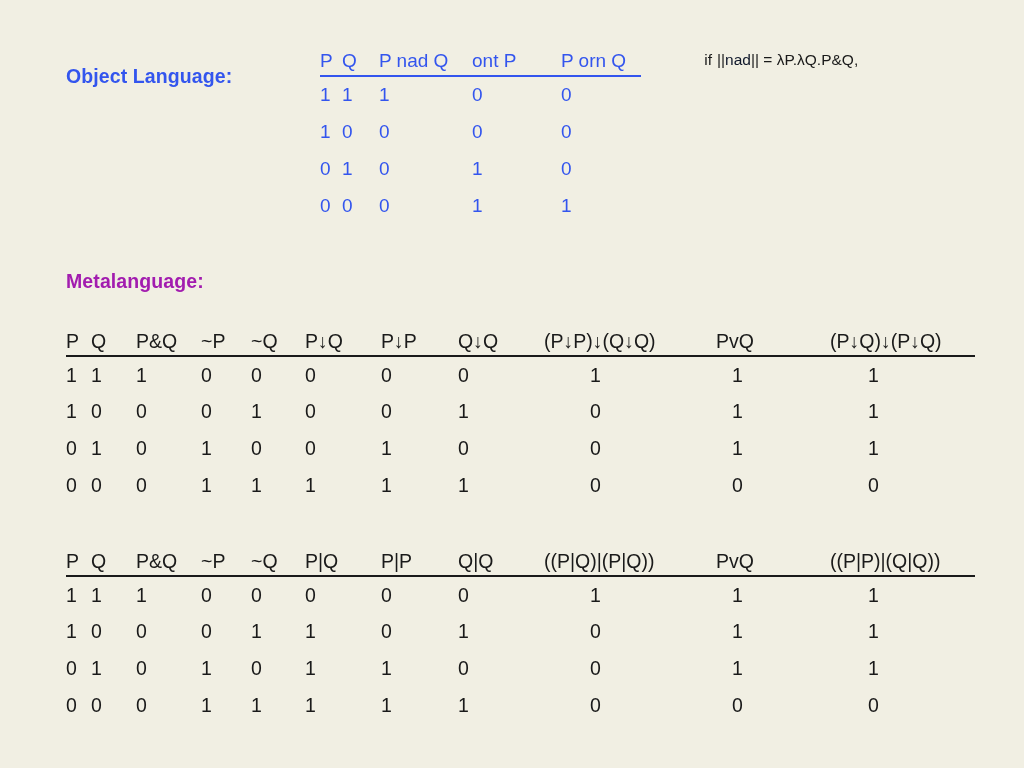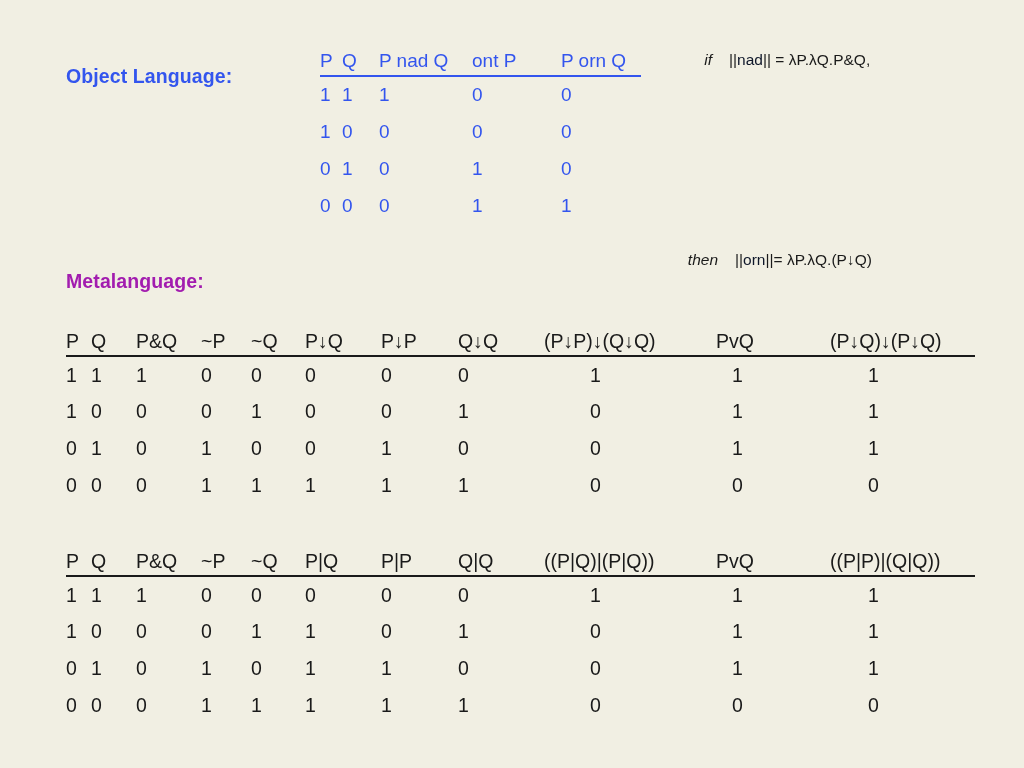--- a/index.html
+++ b/index.html
@@ -118,22 +118,21 @@
   #annotation-ont  { left: 660px; top: 172px; text-align: left; }
   #annotation-orn  { left: 660px; top: 250px; text-align: left; }
 
   .ann-row {
     display: block;
   }
   .ann-lead {
     display: inline-block;
     width: 52px;
     text-align: right;
-    font-style: italic;
-    padding-right: 17px;
+    padding-right: 5px;
   }
   #annotation-ont .ann-lead { width: 46px; }
   #annotation-orn .ann-lead { width: 58px; }
 </style>
 </head>
 <body>
 
 <div class="slide">
 
   <div class="section-heading" id="object-language-heading">Object Language:</div>
@@ -190,23 +189,20 @@
   <div class="annotation" id="annotation-nad">
     <span class="ann-row">
       <span class="ann-lead">if</span><span>||</span><span class="hl">nad</span><span>|| = λP.λQ.P&amp;Q,</span>
     </span>
   </div>
 
   <div class="annotation" id="annotation-ont">
   </div>
 
   <div class="annotation" id="annotation-orn">
-    <span class="ann-row">
-      <span class="ann-lead">then</span><span>||</span><span class="hl">orn</span><span>||= λP.λQ.(P↓Q)</span>
-    </span>
   </div>
 
   <div class="section-heading" id="metalanguage-heading">Metalanguage:</div>
 
   <table class="ttable meta-table" id="meta-table-1">
     <colgroup>
       <col class="m0">
         <col class="m1">
         <col class="m2">
         <col class="m3">

